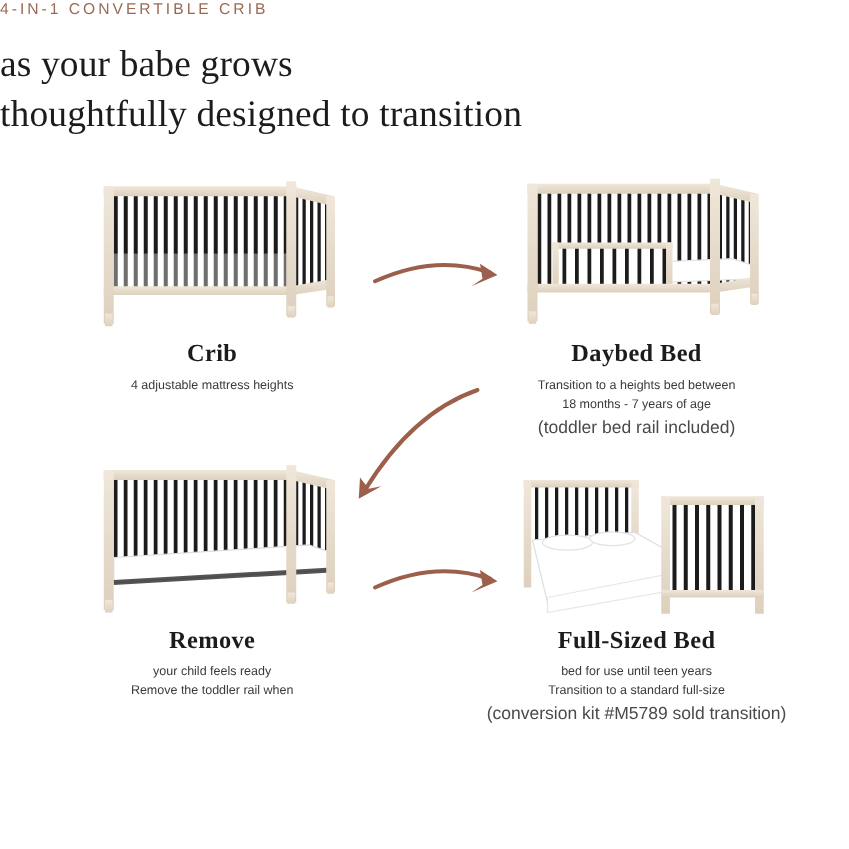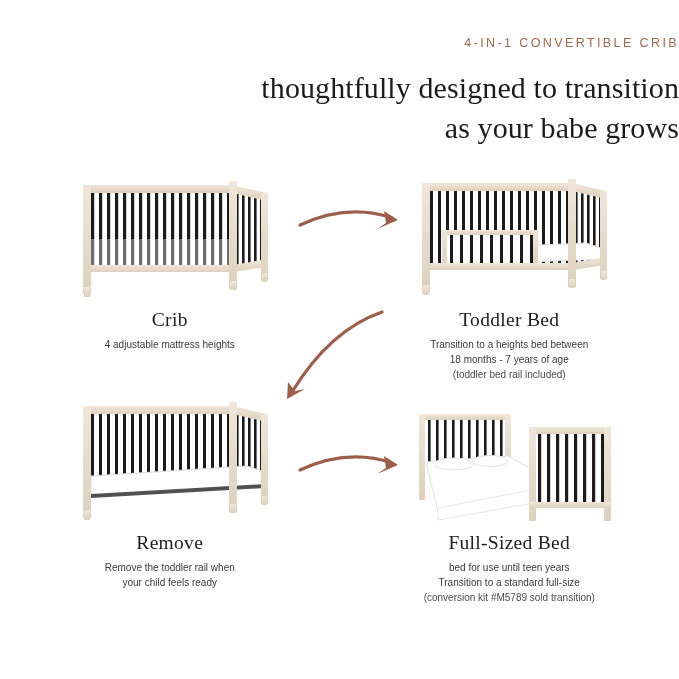--- a/index.html
+++ b/index.html
@@ -11,23 +11,21 @@
     width: 679px;
     height: 679px;
     font-family: "Liberation Sans", sans-serif;
     color: #2b2b2b;
     overflow: hidden;
     position: relative;
   }
 
   
   .header {
-    text-align: right;
-    padding-top: 36px;
-    margin-left: 20px;
+    text-align: left;
   }
   .eyebrow {
     font-family: "Liberation Sans", sans-serif;
     font-size: 12.5px;
     letter-spacing: 2.4px;
     color: #9a6a55;
     text-transform: uppercase;
     font-weight: 400;
   }
   .headline {
@@ -58,52 +56,52 @@
     width: 238px;
     height: 140px;
     position: relative;
   }
   .art svg { display: block; width: 100%; height: 100%; }
 
   .cap-title {
     font-family: "Liberation Serif", serif;
     font-size: 19.5px;
     color: #1c1c1c;
-    font-weight: 400;
+    font-weight: 700;
     margin-top: 2px;
     letter-spacing: .3px;
   }
   .cap-line {
     font-size: 10px;
     line-height: 1.5;
     color: #3a3a3a;
     text-align: center;
   }
   .cap-line.small {
-    font-size: 10px;
+    font-size: 14px;
     color: #4a4a4a;
   }
   .cap-body { margin-top: 6px; }
 
   
   .arrows {
     position: absolute;
     left: 0; top: 0;
     width: 679px; height: 679px;
     pointer-events: none;
   }
 </style>
 </head>
 <body>
 
 <div class="header">
   <div class="eyebrow">4-IN-1 CONVERTIBLE CRIB</div>
   <div class="headline">
+    <div>as your babe grows</div>
     <div>thoughtfully designed to transition</div>
-    <div>as your babe grows</div>
   </div>
 </div>
 
 <div class="grid">
 
   <div class="cell">
     <div class="art">
       <svg viewBox="0 0 238 140" xmlns="http://www.w3.org/2000/svg">
         <defs>
           <linearGradient id="wd" x1="0" y1="0" x2="0" y2="1">
@@ -266,21 +264,21 @@
         <rect x="32" y="96" width="154" height="7" fill="url(#wd)"></rect>
         <polygon points="182,96 216,90 216,98 182,103" fill="url(#wd)"></polygon>
         <rect x="32" y="16" width="8" height="110" fill="url(#wd)"></rect>
         <rect x="178" y="12" width="8" height="108" fill="url(#wd)"></rect>
         <rect x="210" y="24" width="7" height="88" fill="url(#wd)"></rect>
         <rect x="33" y="118" width="6" height="10" fill="url(#wd)"></rect>
         <rect x="179" y="112" width="6" height="9" fill="url(#wd)"></rect>
         <rect x="211" y="104" width="5" height="9" fill="url(#wd)"></rect>
       </svg>
     </div>
-    <div class="cap-title">Toddler Bed</div>
+    <div class="cap-title">Daybed Bed</div>
     <div class="cap-body">
       <div class="cap-line">Transition to a heights bed between</div>
       <div class="cap-line">18 months - 7 years of age</div>
       <div class="cap-line small">(toddler bed rail included)</div>
     </div>
   </div>
 
   <div class="cell">
     <div class="art">
       <svg viewBox="0 0 238 140" xmlns="http://www.w3.org/2000/svg">
@@ -333,22 +331,22 @@
         <rect x="32" y="16" width="8" height="112" fill="url(#wd)"></rect>
         <rect x="178" y="12" width="8" height="110" fill="url(#wd)"></rect>
         <rect x="210" y="24" width="7" height="90" fill="url(#wd)"></rect>
         <rect x="33" y="120" width="6" height="10" fill="url(#wd)"></rect>
         <rect x="179" y="114" width="6" height="9" fill="url(#wd)"></rect>
         <rect x="211" y="106" width="5" height="9" fill="url(#wd)"></rect>
       </svg>
     </div>
     <div class="cap-title">Remove</div>
     <div class="cap-body">
+      <div class="cap-line">your child feels ready</div>
       <div class="cap-line">Remove the toddler rail when</div>
-      <div class="cap-line">your child feels ready</div>
     </div>
   </div>
 
   <div class="cell">
     <div class="art">
       <svg viewBox="0 0 238 140" xmlns="http://www.w3.org/2000/svg">
         <defs>
           <clipPath id="fbHeadClip">
               <rect x="32" y="28" width="86" height="44"></rect>
             </clipPath>

